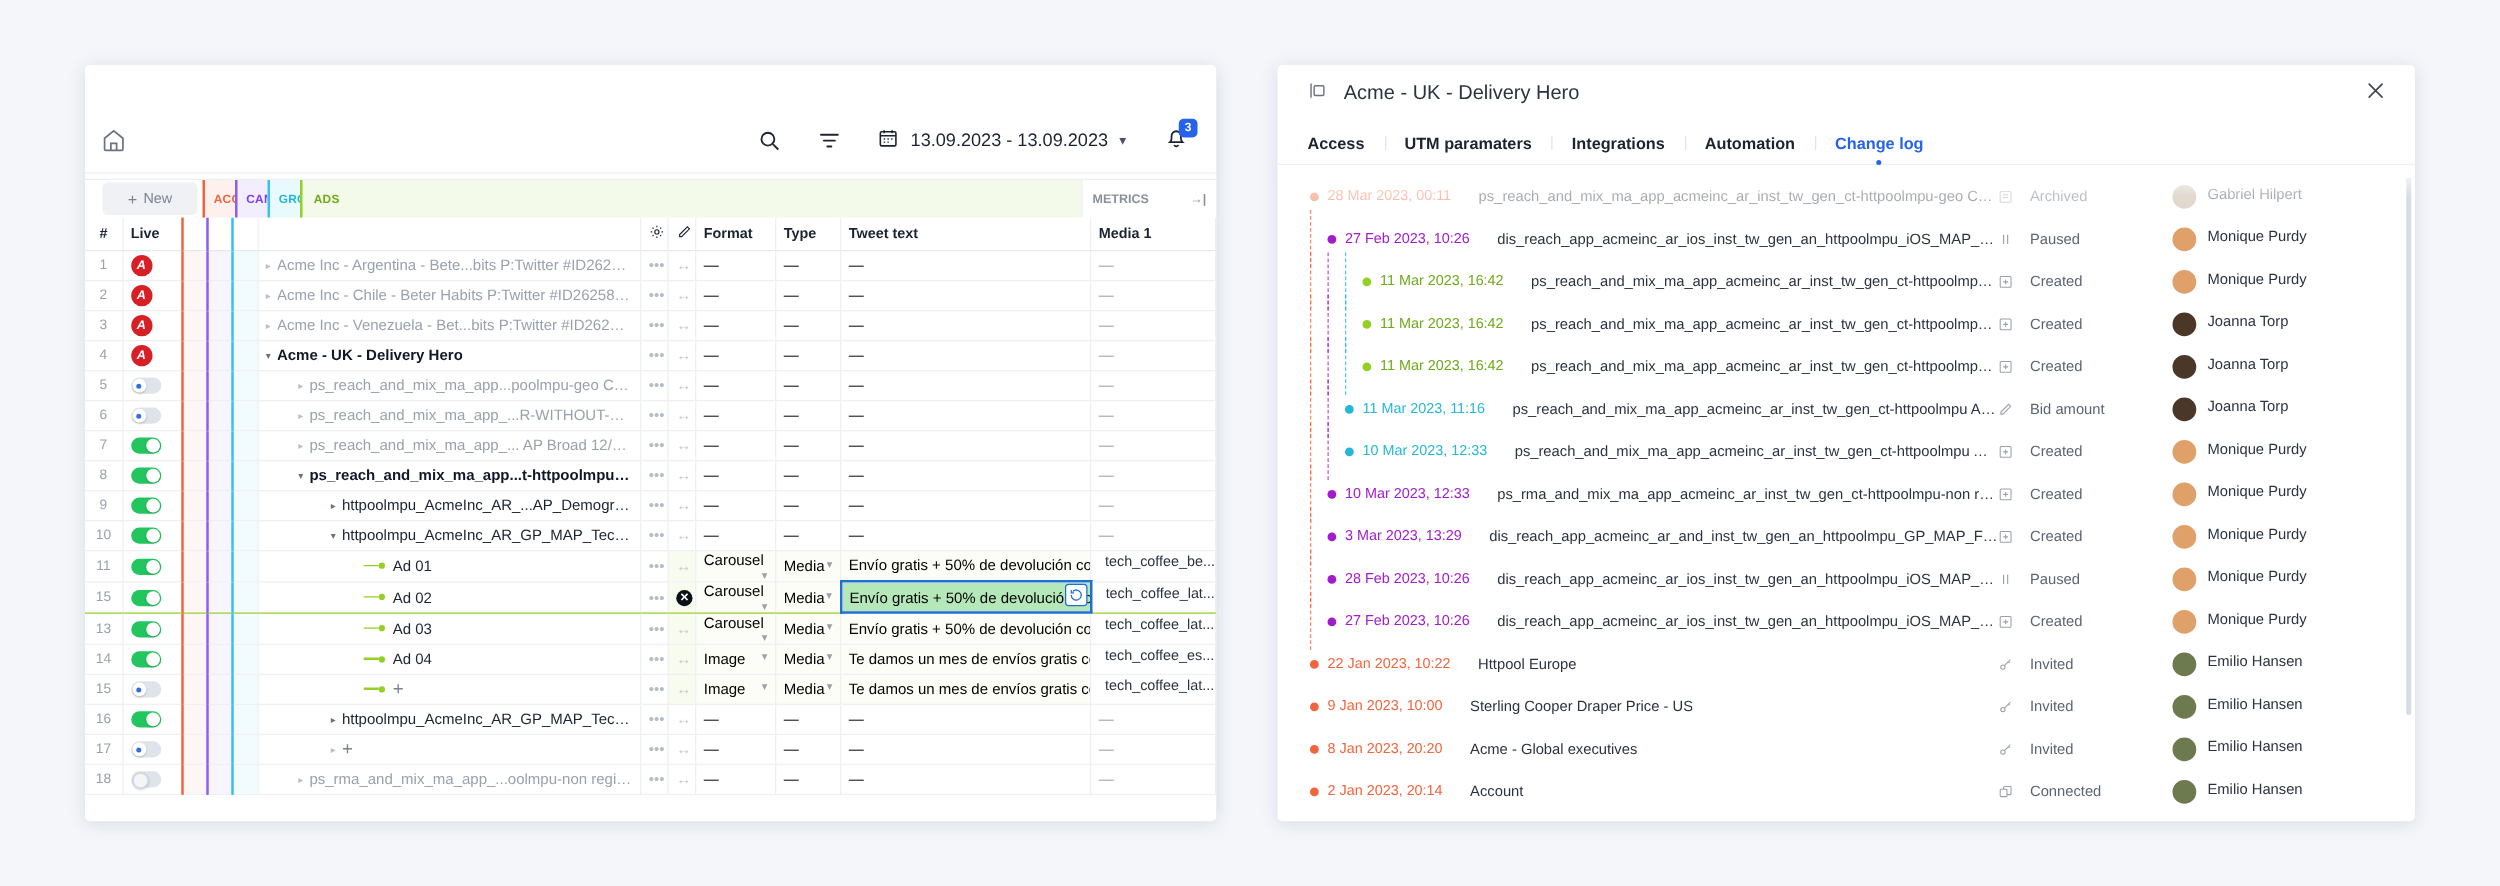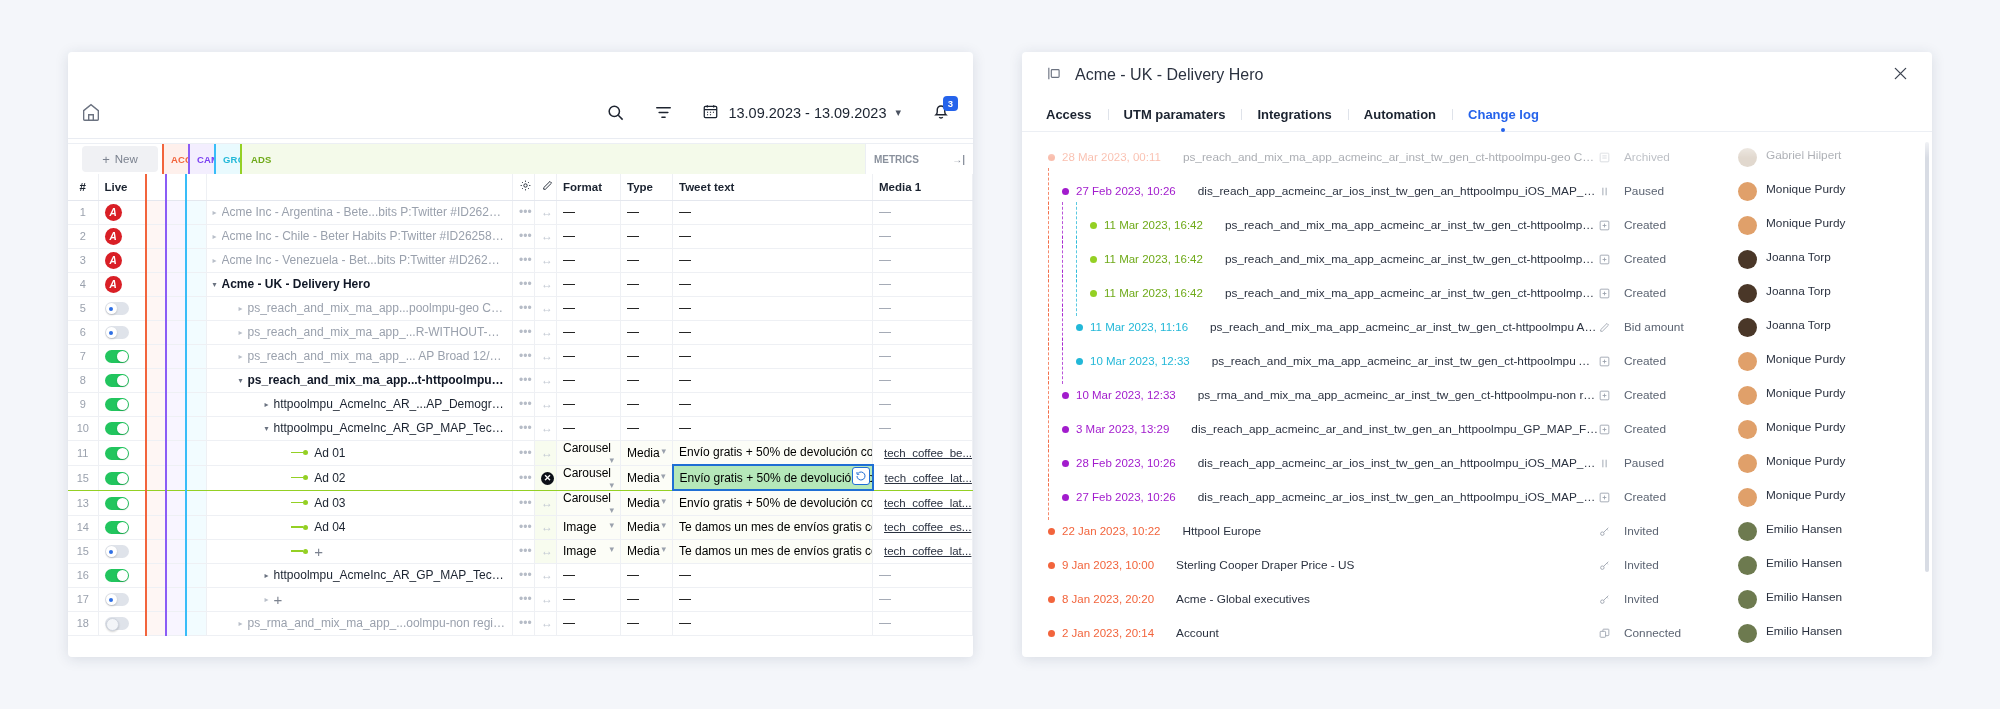--- a/index.html
+++ b/index.html
@@ -137,21 +137,21 @@
     position: relative;
   }
   .undo-chip {
     position: absolute; right: 2px; top: 1px; width: 18px; height: 18px;
     background: #fff; border: 1.4px solid #1f6fd4; border-radius: 3px;
     display: flex; align-items: center; justify-content: center; color: #1f6fd4;
   }
   .row-sel td { border-top: 1.6px solid #94d024; border-bottom: 1.6px solid #94d024; }
 
   .thumb { width: 17px; height: 17px; border-radius: 2px; display:inline-block; vertical-align: middle; margin-right:5px;}
-  .media-cell { display: flex; align-items: center; font-size: 11.5px; color: #2a3140; text-decoration: underline; }
+  .media-cell { display: flex; align-items: flex-start; font-size: 11.5px; color: #2a3140; }
 
   .x-badge {
     display: inline-flex; width: 13px; height: 13px; border-radius: 50%;
     background: #0b0f17; color: #fff; font-size: 9px; font-weight: 700;
     align-items: center; justify-content: center;
   }
   .sel-dot { width:5px;height:5px;border-radius:50%;background:#94d024;display:inline-block; }
   .lead { display:inline-flex; align-items:center; color:#94d024; }
   .lead-line { width: 12px; height: 1.5px; background:#94d024; }
   .plus { font-size: 15px; color: #7b828f; line-height: 1; }

